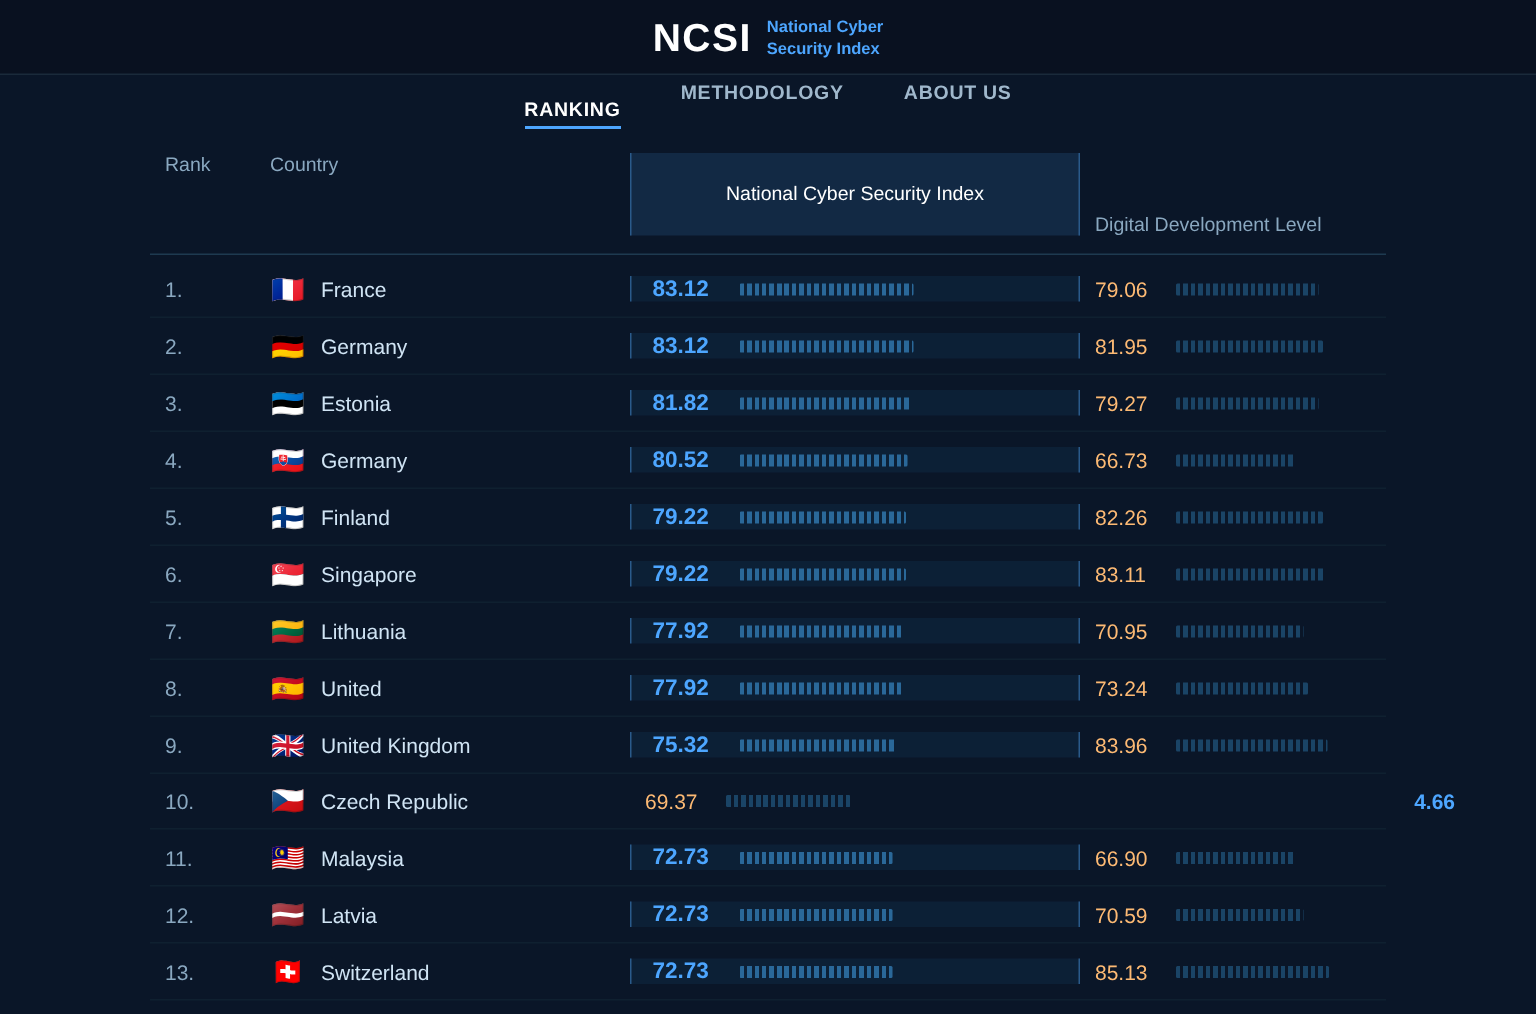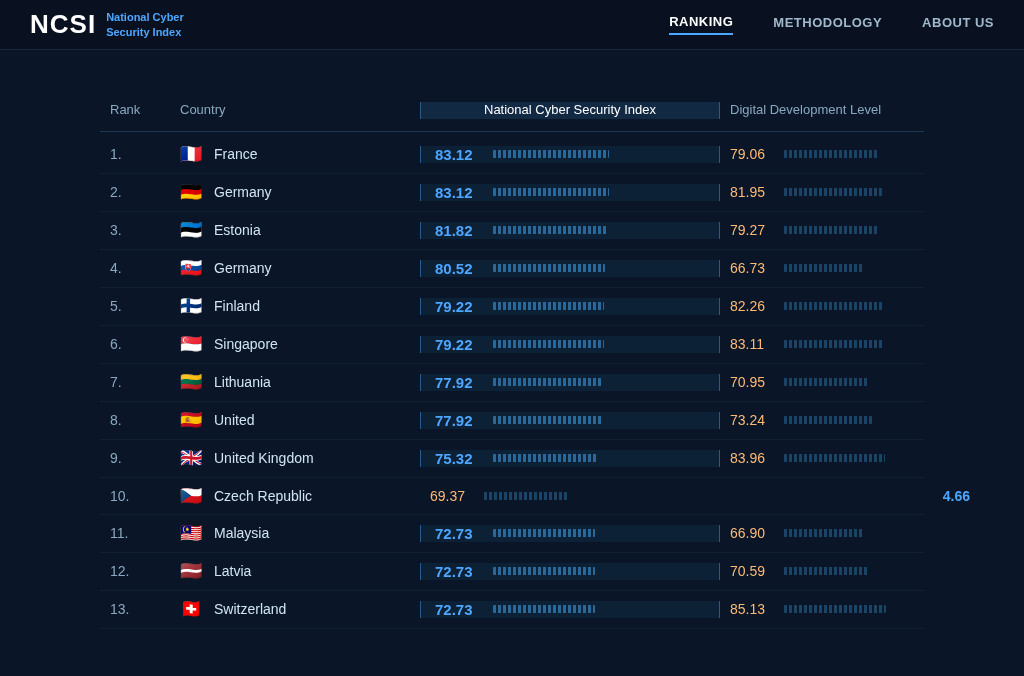--- a/index.html
+++ b/index.html
@@ -14,20 +14,21 @@
 
     
     .header {
       display: flex;
       align-items: center;
       justify-content: space-between;
       padding: 10px 30px;
       background-color: #091120;
       border-bottom: 1px solid #1a2a3a;
       height: 50px;
+      flex-direction: column;
     }
     .logo-area {
       display: flex;
       align-items: center;
       gap: 10px;
     }
     .logo-text-ncsi {
       font-size: 26px;
       font-weight: 900;
       color: #ffffff;
@@ -49,20 +50,21 @@
       font-weight: 600;
       color: #a0b8cc;
       letter-spacing: 0.5px;
       cursor: pointer;
       text-transform: uppercase;
       padding-bottom: 4px;
     }
     .nav-item.active {
       color: #ffffff;
       border-bottom: 2px solid #4da6ff;
+      margin-top: 24px;
     }
 
     
     .main {
       padding: 40px 100px 20px 100px;
     }
 
     
     .table-container {
       width: 100%;
@@ -86,21 +88,21 @@
       border: 1px solid #2a5a8a;
       border-bottom: none;
       border-top: none;
       padding: 0 20px;
       display: flex;
       align-items: center;
       justify-content: center;
       text-align: center;
       line-height: 1.3;
     }
-    .th.ddl-th { padding-left: 10px; }
+    .th.ddl-th { padding-left: 10px; margin-top: 40px; }
     .th.diff-th { text-align: right; padding-right: 10px; }
 
     .table-row {
       display: grid;
       grid-template-columns: 80px 240px 300px 260px 120px;
       padding: 10px 0;
       border-bottom: 1px solid #0f2030;
       align-items: center;
     }
 

